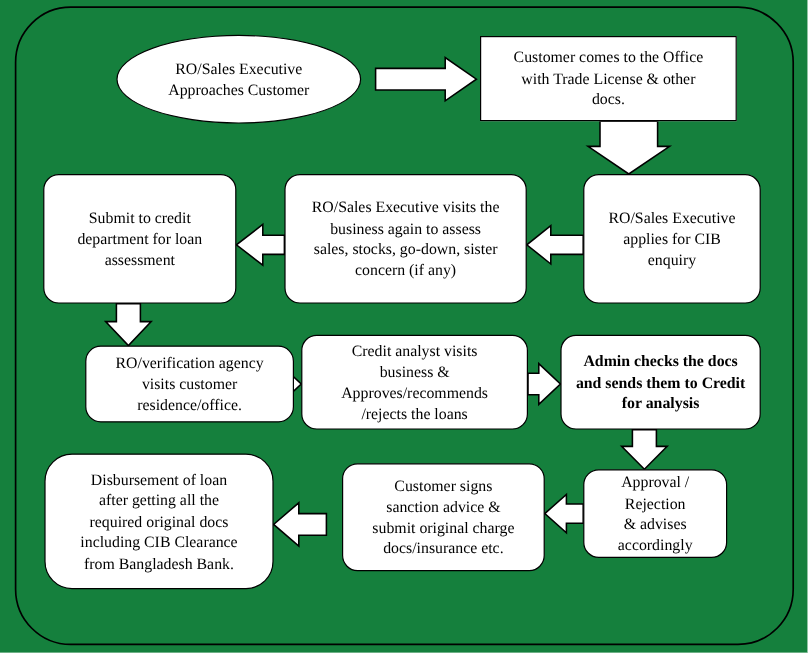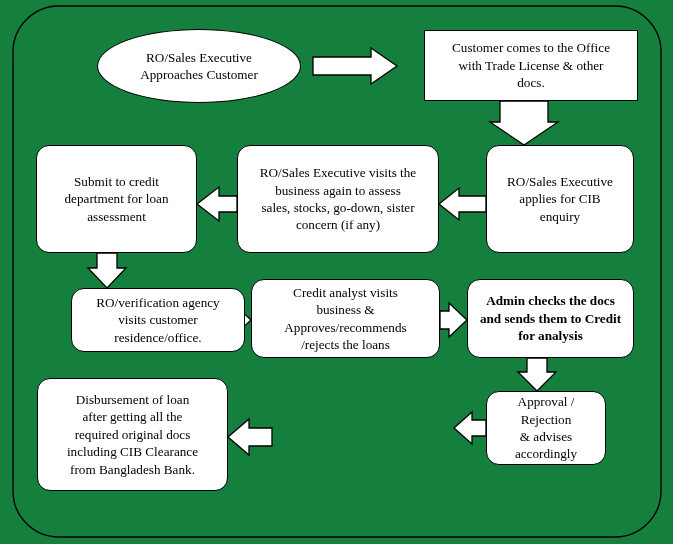--- a/index.html
+++ b/index.html
@@ -36,21 +36,21 @@
     line-height: 1.32;
     z-index: 2;
   }
   .node .txt {
     display: block;
     width: 100%;
     padding: 0 5px;
     white-space: pre-line;
   }
   .rounded { border-radius: 13px; }
-  .sharp   { border-radius: 0; margin-left: 24px; }
+  .sharp   { border-radius: 0; }
   .ellipse { border-radius: 50% / 50%; }
 </style>
 </head>
 <body>
 
 <div id="canvas">
 
   <svg id="svg-layer" viewBox="0 0 673 544" xmlns="http://www.w3.org/2000/svg">
 
     <rect x="13" y="6" width="648" height="531" rx="46" ry="46" fill="none" stroke="#000000" stroke-width="1.4"></rect>
@@ -124,22 +124,28 @@
 and sends them to Credit
 for analysis</span>
   </div>
 
   <div class="node rounded" style="left:486px; top:391px; width:120px; height:74px;">
     <span class="txt">Approval / Rejection
 &amp; advises
 accordingly</span>
   </div>
 
+  <div class="node rounded" style="left:285px; top:386px; width:169px; height:90px;">
+    <span class="txt">Customer signs
+sanction advice &amp;
+submit original charge
+docs/insurance etc.</span>
+  </div>
 
-  <div class="node rounded" style="left:37px; top:378px; width:191px; height:113px;">
+  <div class="node rounded" style="left:37px; top:378px; width:191px; height:113px;border-radius:23px;">
     <span class="txt">Disbursement of loan
 after getting all the
 required original docs
 including CIB Clearance
 from Bangladesh Bank.</span>
   </div>
 
 </div>
 
 </body></html>

